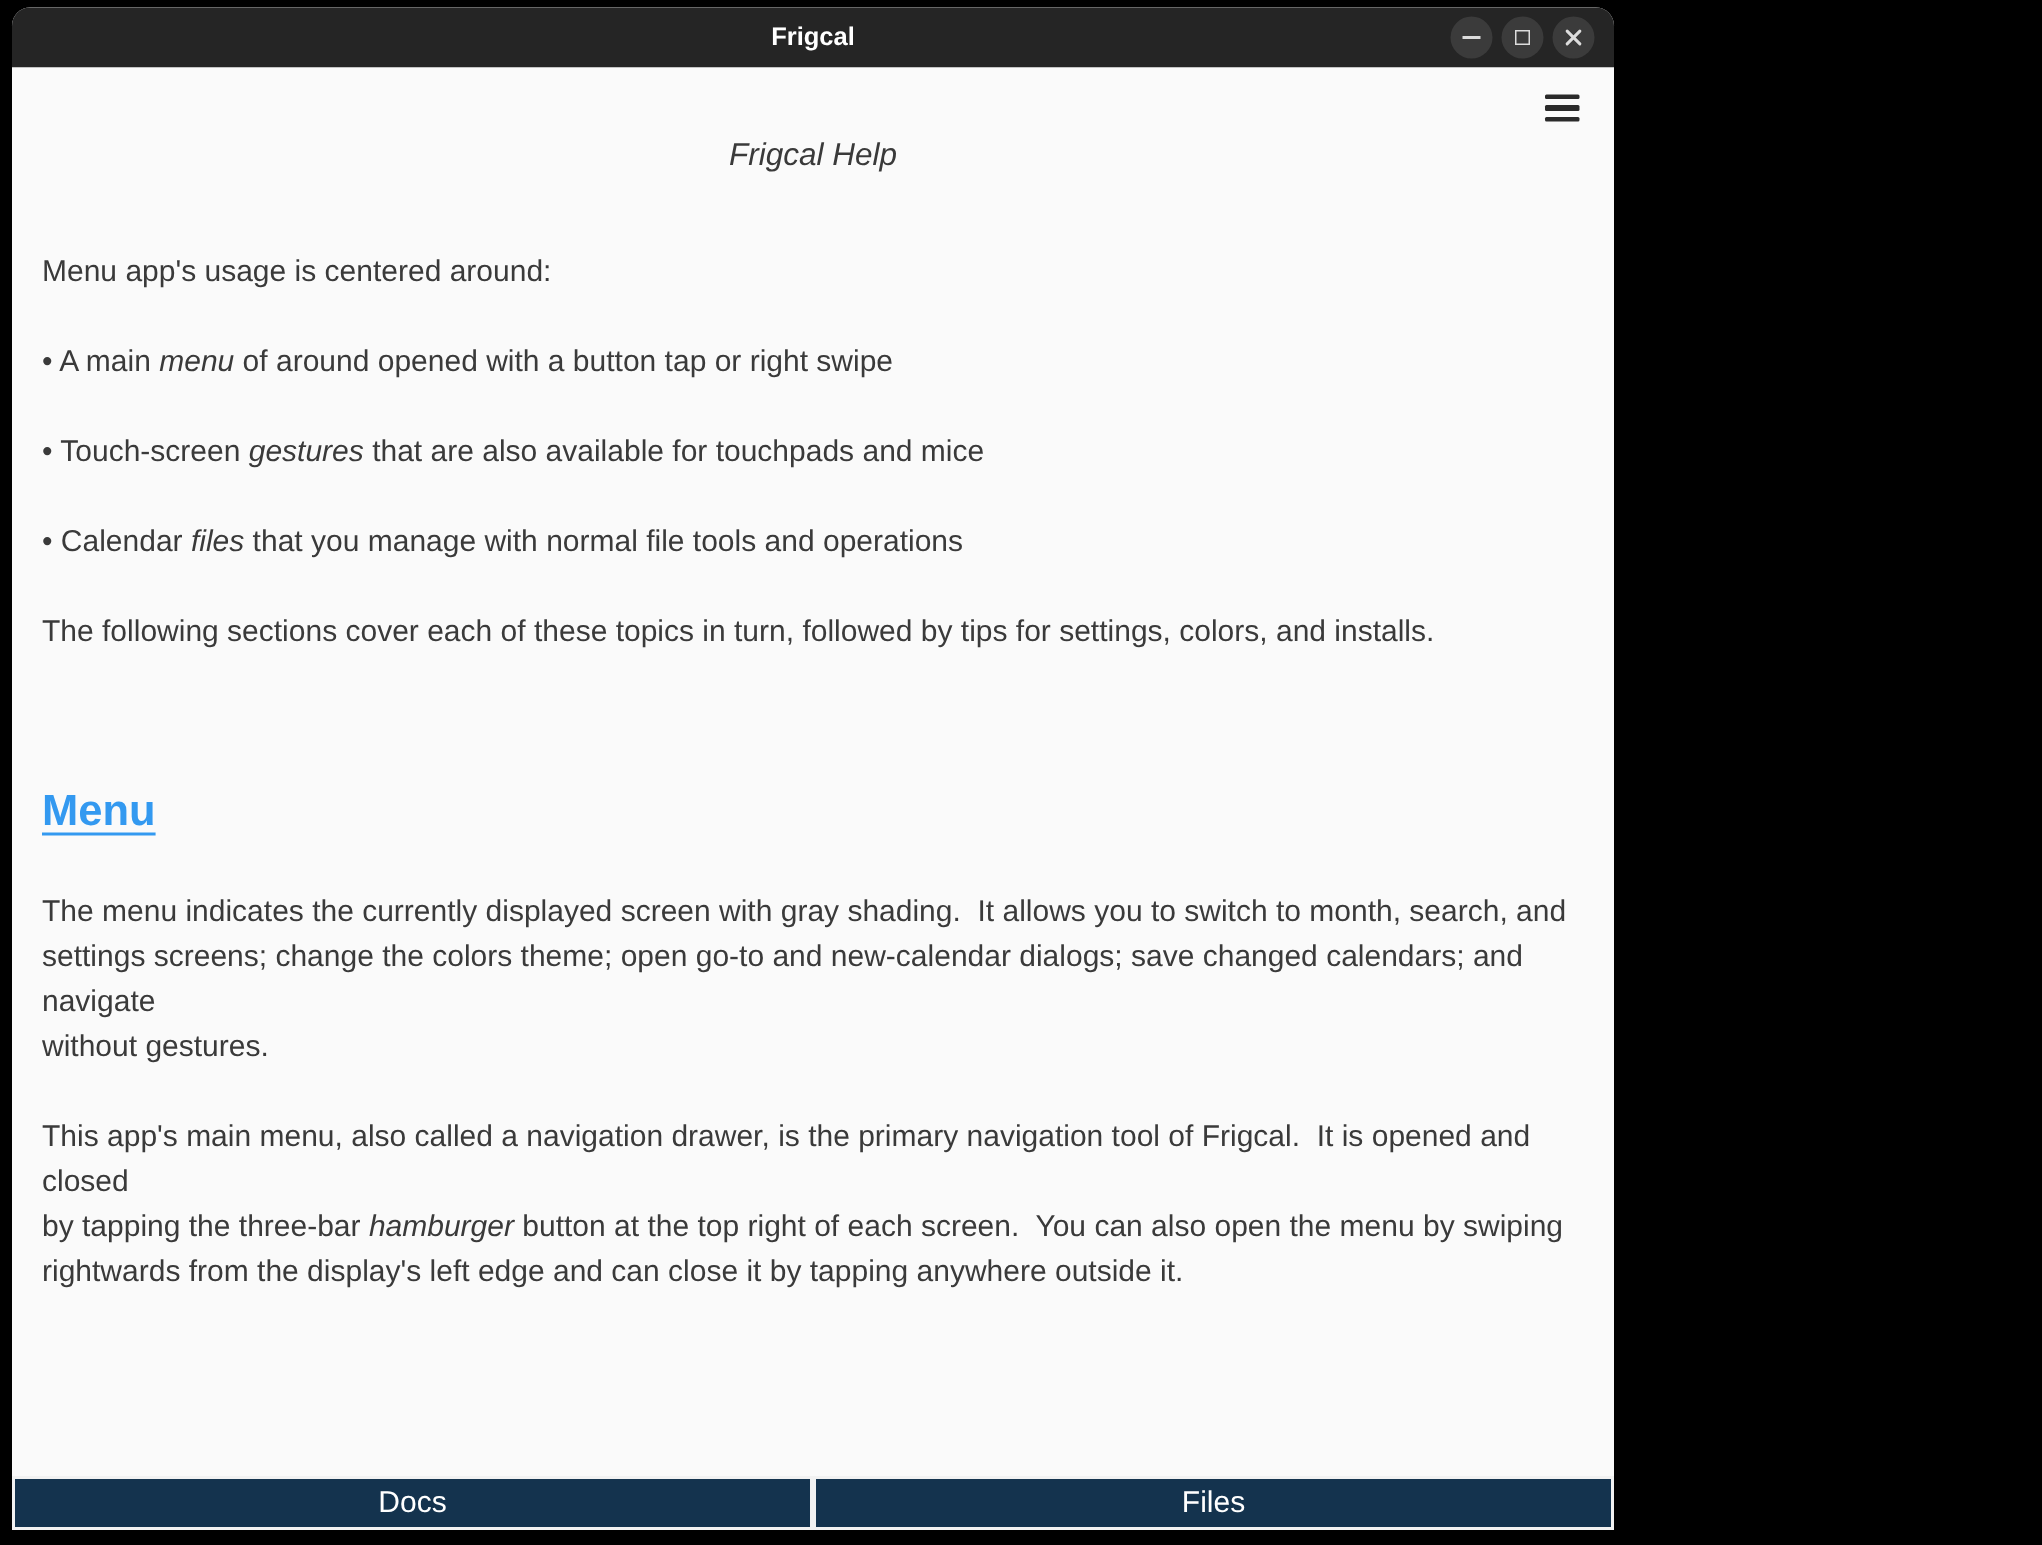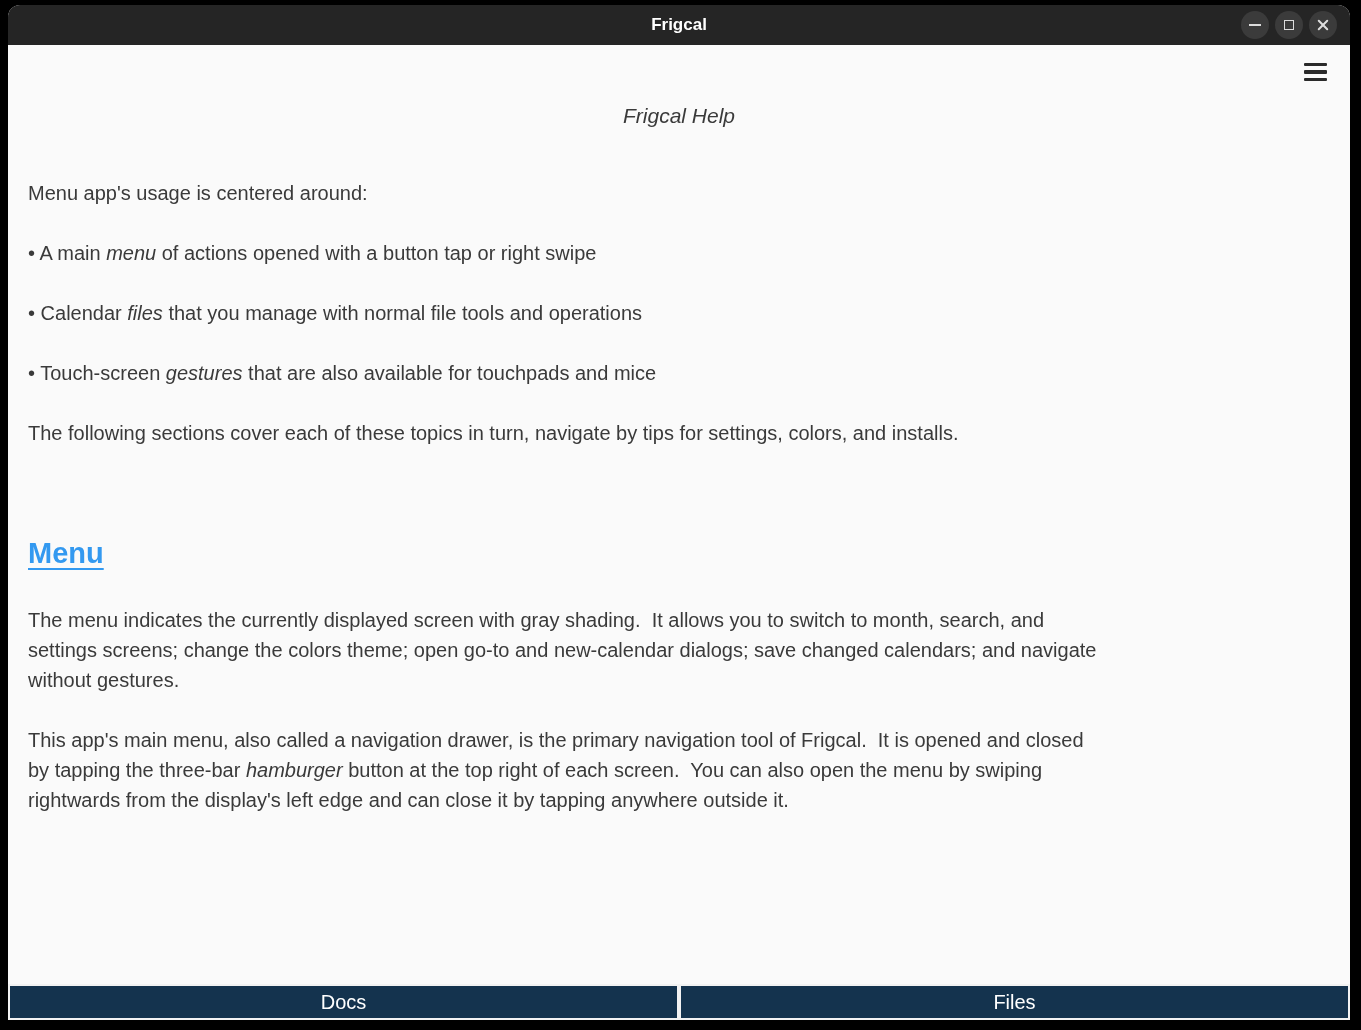--- a/index.html
+++ b/index.html
@@ -6,21 +6,21 @@
   html, body { margin: 0; padding: 0; }
   body {
     width: 1361px; height: 1030px;
     background: #000;
     font-family: "Liberation Sans", sans-serif;
     overflow: hidden;
     position: relative;
   }
   .frame {
     position: absolute; left: 8px; top: 5px;
-    width: 1342px; height: 1015px;
+    width: 1068px; height: 1015px;
     display: flex; flex-direction: column;
     border-radius: 12px 12px 0 0;
     overflow: hidden;
     background: #fafafa;
   }
   
   .titlebar {
     flex: none; height: 40px;
     background: #252525;
     position: relative;
@@ -39,21 +39,21 @@
   .ic-close i { position: absolute; left: 7px; top: 13px; width: 14px; height: 2px; background: #dcdcdc; border-radius: 1px; }
   .ic-close i:nth-child(1) { transform: rotate(45deg); }
   .ic-close i:nth-child(2) { transform: rotate(-45deg); }
   
   .content {
     flex: 1 1 auto;
     background: #fafafa;
     color: #3a3a3a;
     font-size: 20px;
     position: relative;
-    padding: 16px 20px;
+    padding: 4px 20px;
   }
   .hamburger {
     position: absolute; top: 14px; right: 19px;
     width: 30px; height: 26px;
     background: none; border: none; padding: 2px 3px;
     cursor: pointer;
   }
   .hbar i { display: block; width: 23px; height: 3.5px; background: #2a2a2a; border-radius: 1px; margin-bottom: 4px; }
   .hbar i:last-child { margin-bottom: 0; }
   .help-title {
@@ -116,24 +116,24 @@
   </div>
 
   <div class="content">
     <button class="hamburger">
       <span class="hbar"><i></i><i></i><i></i></span>
     </button>
 
     <div class="help-title">Frigcal Help</div>
 
     <p class="para"><span>Menu app's usage is centered around:</span></p>
-    <p class="para"><span>• A main </span><span class="it">menu</span><span> of actions opened with a button tap or right swipe</span></p>
+    <p class="para"><span>• A main </span><span class="it">menu</span><span> of around opened with a button tap or right swipe</span></p>
+    <p class="para"><span>• Touch-screen </span><span class="it">gestures</span><span> that are also available for touchpads and mice</span></p>
     <p class="para"><span>• Calendar </span><span class="it">files</span><span> that you manage with normal file tools and operations</span></p>
-    <p class="para"><span>• Touch-screen </span><span class="it">gestures</span><span> that are also available for touchpads and mice</span></p>
-    <p class="para"><span>The following sections cover each of these topics in turn, navigate by tips for settings, colors, and installs.</span></p>
+    <p class="para"><span>The following sections cover each of these topics in turn, followed by tips for settings, colors, and installs.</span></p>
 
     <h2 class="menu-heading"><a>Menu</a></h2>
 
     <p class="para"><span>The menu indicates the currently displayed screen with gray shading.  It allows you to switch to month, search, and
 settings screens; change the colors theme; open go-to and new-calendar dialogs; save changed calendars; and navigate
 without gestures.</span></p>
     <p class="para"><span>This app's main menu, also called a navigation drawer, is the primary navigation tool of Frigcal.  It is opened and closed
 by tapping the three-bar </span><span class="it">hamburger</span><span> button at the top right of each screen.  You can also open the menu by swiping
 rightwards from the display's left edge and can close it by tapping anywhere outside it.</span></p>
   </div>

